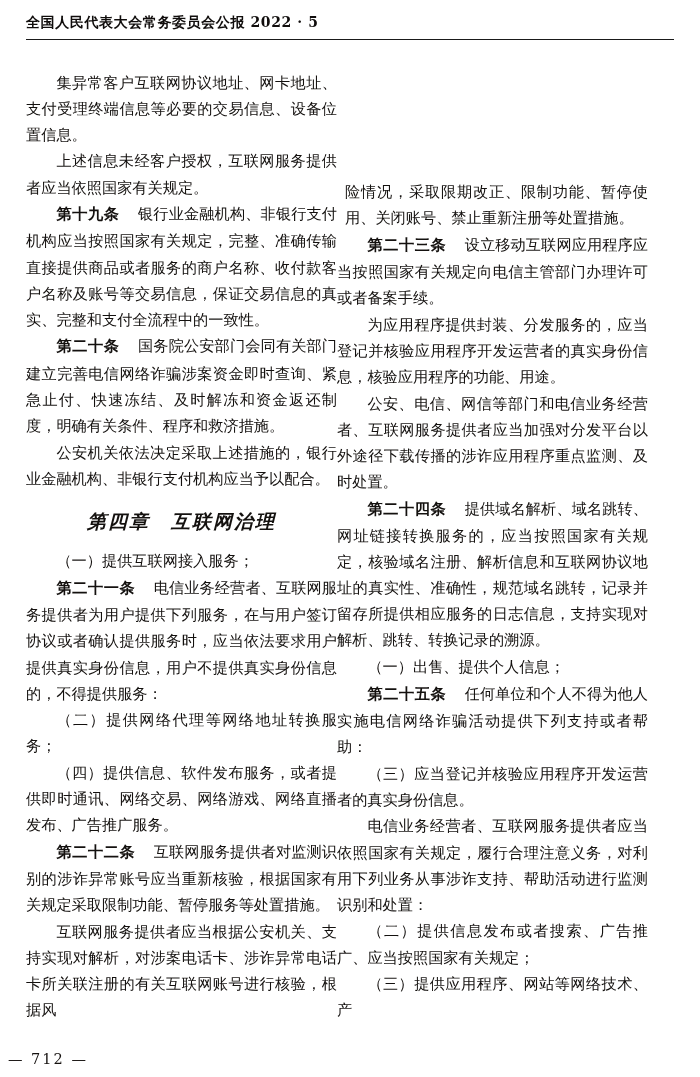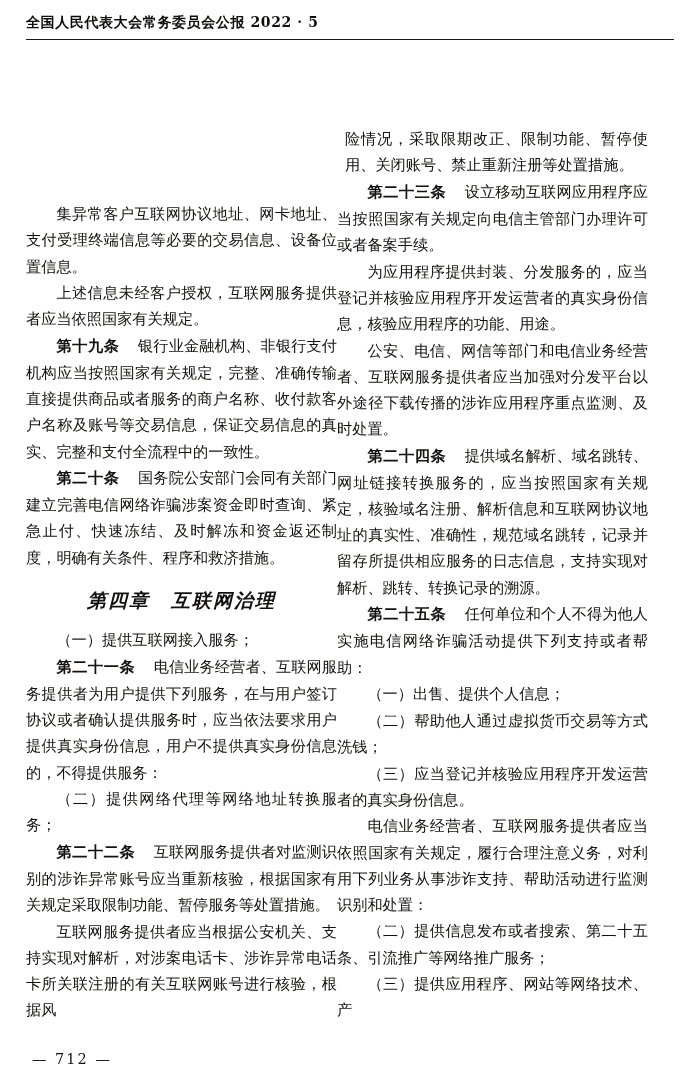--- a/index.html
+++ b/index.html
@@ -77,21 +77,21 @@
     font-weight: 700;
     letter-spacing: 2px;
     margin: 13px 0 11px 0;
     text-indent: 0;
     font-style: italic;
   }
   .chapter .sp { display: inline-block; width: 1.1em; }
   
   .footer {
     position: absolute;
-    left: 32px;
+    left: 8px;
     bottom: 10px;
     font-size: 14.5px;
     letter-spacing: 2px;
     color: #15110f;
     font-family: "DejaVu Serif", "Liberation Serif", serif;
   }
 </style>
 </head>
 <body>
 
@@ -104,54 +104,55 @@
 
     <div class="col">
 
       <p class="indent">集异常客户互联网协议地址、网卡地址、支付受理终端信息等必要的交易信息、设备位置信息。</p>
       <p class="indent">上述信息未经客户授权，互联网服务提供者应当依照国家有关规定。</p>
 
       <p class="indent"><span class="art-label gap-after-label">第十九条</span>　<span>银行业金融机构、非银行支付机构应当按照国家有关规定，完整、准确传输直接提供商品或者服务的商户名称、收付款客户名称及账号等交易信息，保证交易信息的真实、完整和支付全流程中的一致性。</span></p>
 
       <p class="indent"><span class="art-label gap-after-label">第二十条</span>　<span>国务院公安部门会同有关部门建立完善电信网络诈骗涉案资金即时查询、紧急止付、快速冻结、及时解冻和资金返还制度，明确有关条件、程序和救济措施。</span></p>
 
+      <p class="indent">公安机关依法决定采取上述措施的，银行业金融机构、非银行支付机构应当予以配合。</p>
 
       <div class="chapter"><span>第四章</span><span class="sp"></span><span>互联网治理</span></div>
 
       <p class="indent">（一）提供互联网接入服务；</p>
 
       <p class="indent"><span class="art-label gap-after-label">第二十一条</span>　<span>电信业务经营者、互联网服务提供者为用户提供下列服务，在与用户签订协议或者确认提供服务时，应当依法要求用户提供真实身份信息，用户不提供真实身份信息的，不得提供服务：</span></p>
       <p class="indent">（二）提供网络代理等网络地址转换服务；</p>
+      <p class="indent">（四）提供信息、软件发布服务，或者提供即时通讯、网络交易、网络游戏、网络直播发布、广告推广服务。</p>
 
       <p class="indent"><span class="art-label gap-after-label">第二十二条</span>　<span>互联网服务提供者对监测识别的涉诈异常账号应当重新核验，根据国家有关规定采取限制功能、暂停服务等处置措施。</span></p>
 
       <p class="indent">互联网服务提供者应当根据公安机关、支持实现对解析，对涉案电话卡、涉诈异常电话卡所关联注册的有关互联网账号进行核验，根据风</p>
 
     </div>
 
     <div class="col">
 
       <p class="noindent">险情况，采取限期改正、限制功能、暂停使用、关闭账号、禁止重新注册等处置措施。</p>
 
       <p class="indent"><span class="art-label gap-after-label">第二十三条</span>　<span>设立移动互联网应用程序应当按照国家有关规定向电信主管部门办理许可或者备案手续。</span></p>
 
       <p class="indent">为应用程序提供封装、分发服务的，应当登记并核验应用程序开发运营者的真实身份信息，核验应用程序的功能、用途。</p>
       <p class="indent">公安、电信、网信等部门和电信业务经营者、互联网服务提供者应当加强对分发平台以外途径下载传播的涉诈应用程序重点监测、及时处置。</p>
 
       <p class="indent"><span class="art-label gap-after-label">第二十四条</span>　<span>提供域名解析、域名跳转、网址链接转换服务的，应当按照国家有关规定，核验域名注册、解析信息和互联网协议地址的真实性、准确性，规范域名跳转，记录并留存所提供相应服务的日志信息，支持实现对解析、跳转、转换记录的溯源。</span></p>
 
+      <p class="indent">（一）出售、提供个人信息；</p>
+
       <p class="indent"><span class="art-label gap-after-label">第二十五条</span>　<span>任何单位和个人不得为他人实施电信网络诈骗活动提供下列支持或者帮助：</span></p>
-
-      <p class="indent">（一）出售、提供个人信息；</p>
-      <p class="indent">（二）帮助他人通过虚拟货币交易等方式洗钱；</p>
       <p class="indent">（三）应当登记并核验应用程序开发运营者的真实身份信息。</p>
 
       <p class="indent">电信业务经营者、互联网服务提供者应当依照国家有关规定，履行合理注意义务，对利用下列业务从事涉诈支持、帮助活动进行监测识别和处置：</p>
 
-      <p class="indent">（二）提供信息发布或者搜索、第二十五条、引流推广等网络推广服务；</p>
+      <p class="indent">（二）提供信息发布或者搜索、广告推广、应当按照国家有关规定；</p>
       <p class="indent">（三）提供应用程序、网站等网络技术、产</p>
 
     </div>
 
   </div>
 
   <div class="footer">— 712 —</div>
 
 </div>
 

